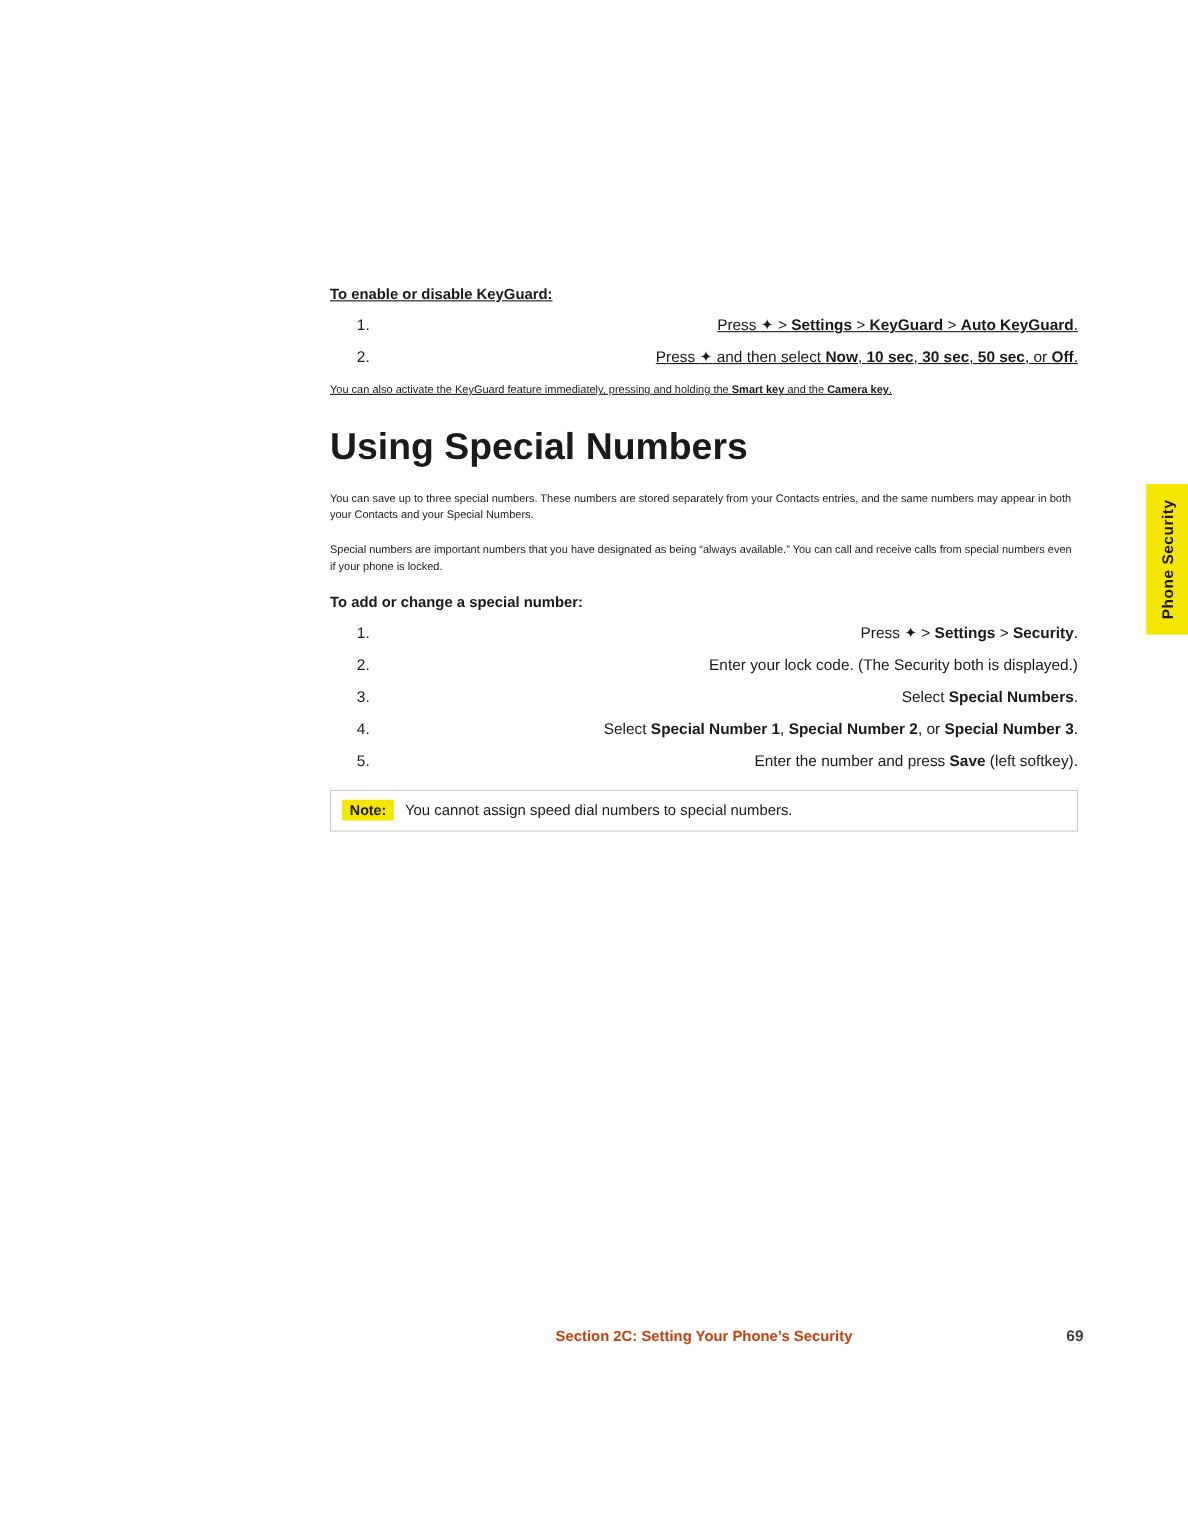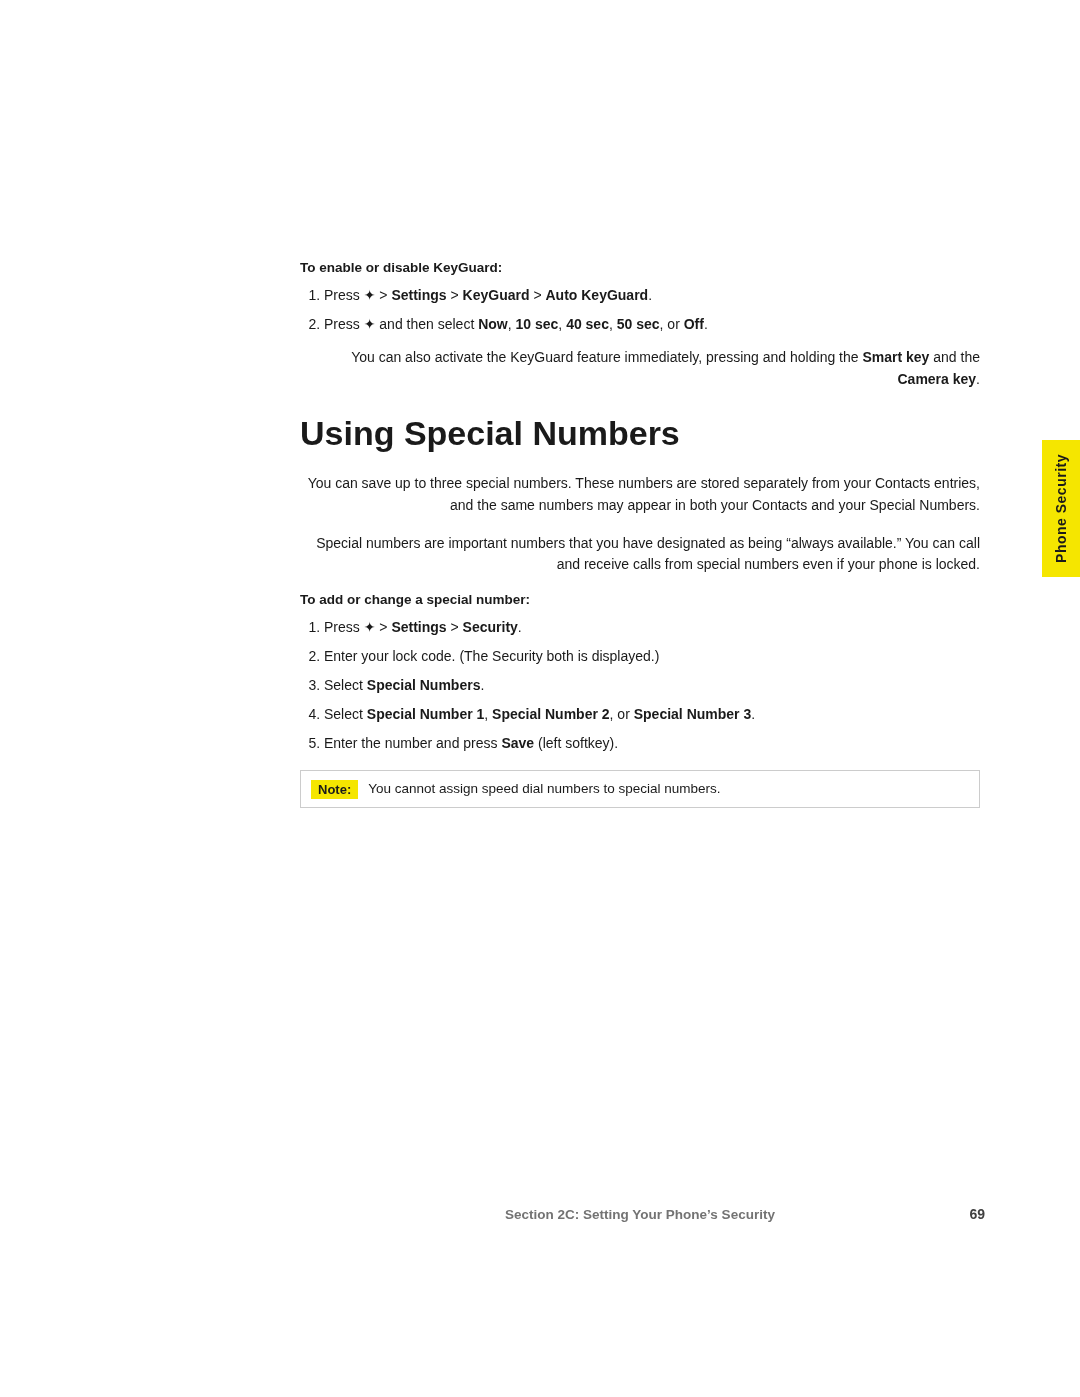--- a/index.html
+++ b/index.html
@@ -28,48 +28,49 @@
 
     .content-area {
       position: absolute;
       left: 300px;
       top: 260px;
       width: 680px;
     }
 
     .keyguard-section {
       margin-bottom: 24px;
+      text-decoration: underline;
     }
 
     .section-label {
       font-size: 13.5px;
       font-weight: bold;
       margin-bottom: 10px;
     }
 
     .numbered-list {
-      margin-left: 24px;
+      margin-left: 40px;
       margin-bottom: 12px;
+      text-align: right;
     }
 
     .numbered-list li {
       font-size: 14px;
       margin-bottom: 8px;
       line-height: 1.5;
     }
 
     .numbered-list li b {
       font-weight: bold;
     }
 
     .body-text {
-      font-size: 14px;
+      font-size: 10px;
       line-height: 1.55;
       margin-bottom: 16px;
-      text-align: right;
     }
 
     .body-text b {
       font-weight: bold;
     }
 
     .section-heading {
       font-size: 34px;
       font-weight: bold;
       margin-bottom: 20px;
@@ -104,21 +105,21 @@
     }
 
     .footer-text {
       position: absolute;
       bottom: 175px;
       left: 300px;
       width: 680px;
       text-align: center;
       font-size: 13.5px;
       font-weight: bold;
-      color: #737373;
+      color: #c2410c;
     }
 
     .page-number {
       position: absolute;
       bottom: 175px;
       right: 95px;
       font-size: 14px;
       font-weight: bold;
       color: #404040;
     }
@@ -156,21 +157,21 @@
 
   <div class="content-area">
 
     <div class="keyguard-section">
       <div class="section-label">To enable or disable KeyGuard:</div>
       <ol class="numbered-list">
         <li>
           Press <span>✦</span> &gt; <b>Settings</b> &gt; <b>KeyGuard</b> &gt; <b>Auto KeyGuard</b>.
         </li>
         <li>
-          Press <span>✦</span> and then select <b>Now</b>, <b>10 sec</b>, <b>40 sec</b>, <b>50 sec</b>, or <b>Off</b>.
+          Press <span>✦</span> and then select <b>Now</b>, <b>10 sec</b>, <b>30 sec</b>, <b>50 sec</b>, or <b>Off</b>.
         </li>
       </ol>
       <p class="body-text">
         You can also activate the KeyGuard feature immediately, pressing and holding the <b>Smart key</b> and the <b>Camera key</b>.
       </p>
     </div>
 
     <h2 class="section-heading">Using Special Numbers</h2>
 
     <p class="body-text">

